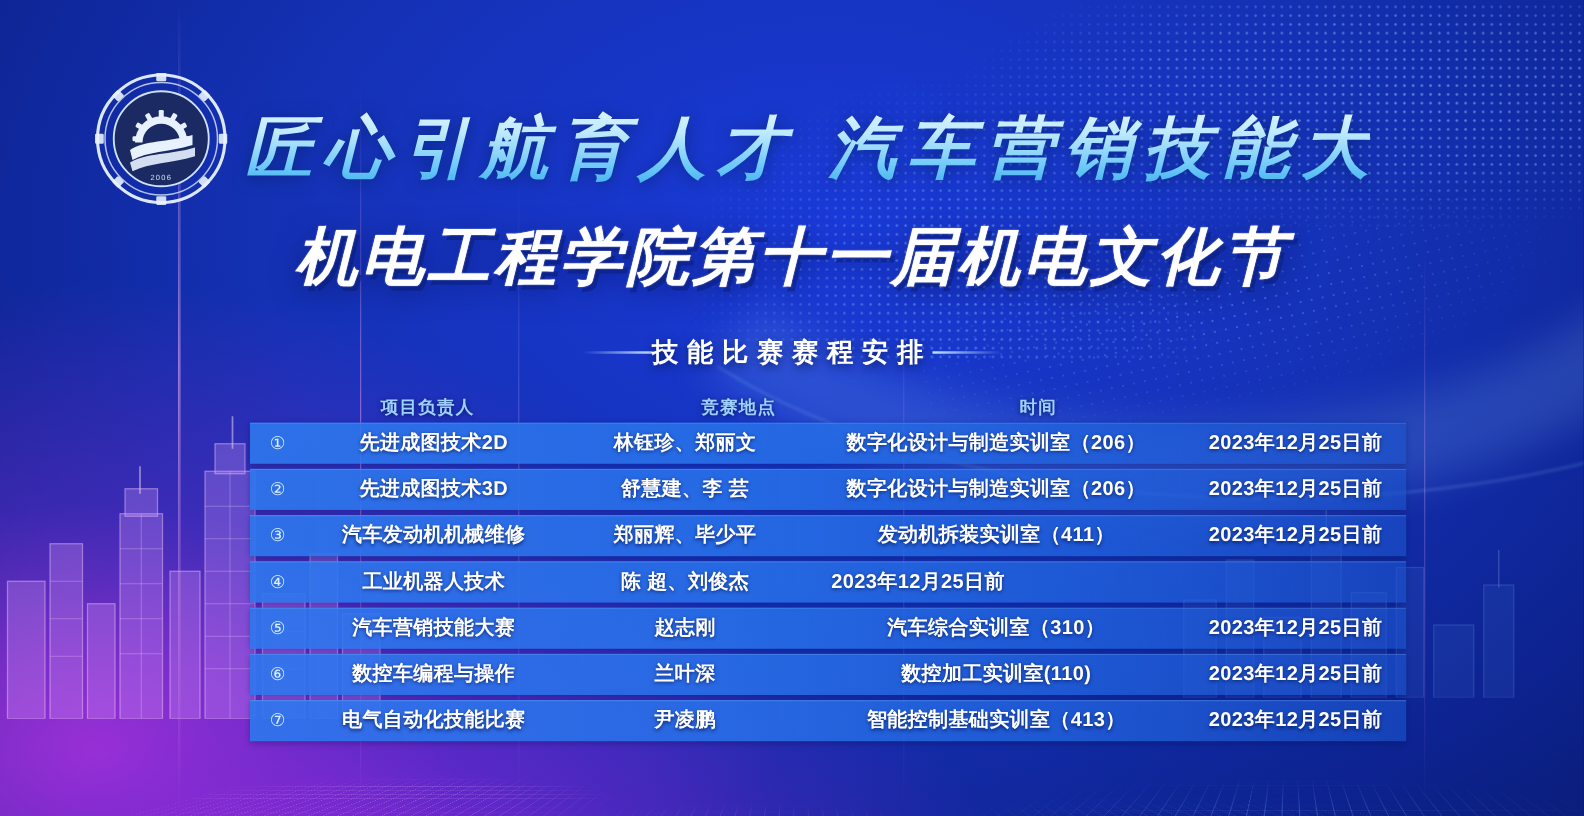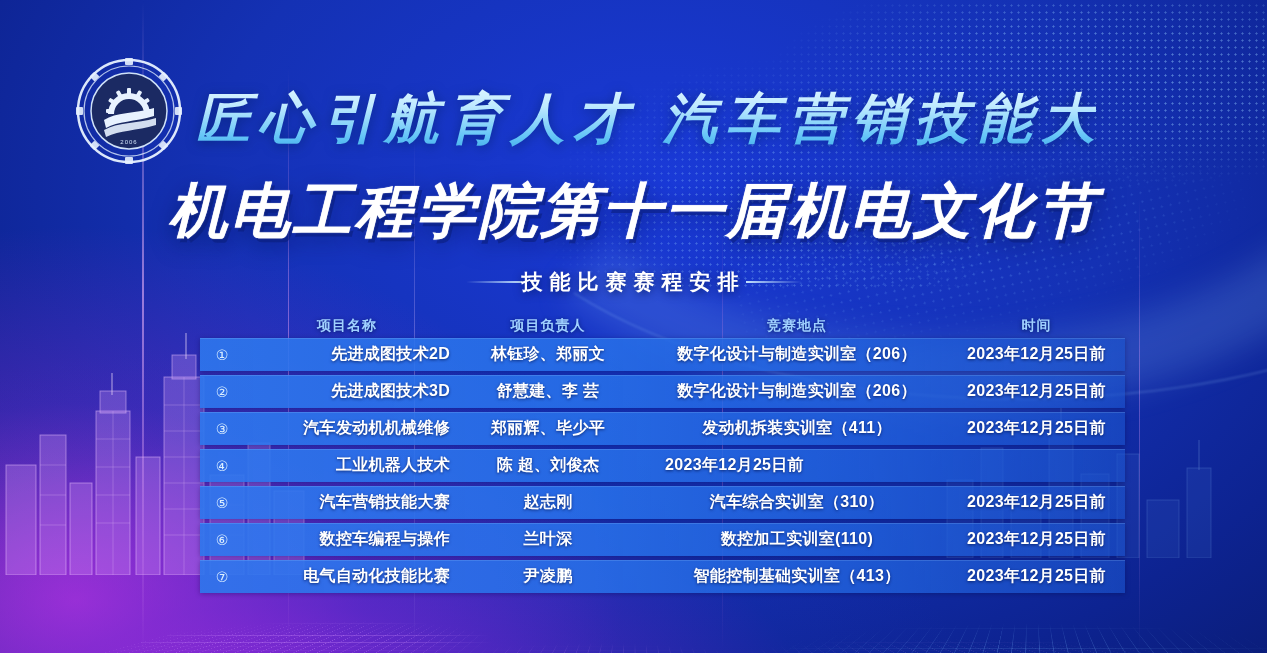--- a/index.html
+++ b/index.html
@@ -111,21 +111,21 @@
     -webkit-text-fill-color:transparent;
     filter:drop-shadow(0 2px 6px rgba(0,30,90,.55));
     white-space:nowrap;
   }
 
   .main-title{
     position:absolute;left:0;right:0;top:172px;
     text-align:center;
     font-family:"Liberation Sans","DejaVu Sans",sans-serif;
     font-weight:700;font-style:italic;
-    font-size:59px;letter-spacing:3px;
+    font-size:50px;letter-spacing:3px;
     color:#ffffff;
     text-shadow:
       0 0 1px #fff,
       3px 4px 0 rgba(10,30,120,.55),
       0 6px 22px rgba(0,20,90,.65);
     white-space:nowrap;
   }
 
   .subtitle-wrap{
     position:absolute;left:0;right:0;top:268px;
@@ -151,21 +151,21 @@
   .row{
     display:flex;align-items:center;height:33px;margin-bottom:4px;
     background:linear-gradient(90deg,
       rgba(46,118,236,0.92) 0%,
       rgba(40,112,232,0.88) 42%,
       rgba(33,98,220,0.80) 72%,
       rgba(28,84,205,0.62) 100%);
     box-shadow:inset 0 1px 0 rgba(150,200,255,.22), 0 1px 5px rgba(0,10,60,.35);
   }
   .c-num{width:44px;text-align:center;flex:none;}
-  .c-name{width:206px;flex:none;text-align:right;}
+  .c-name{width:206px;flex:none;text-align:center;}
   .c-lead{width:196px;flex:none;text-align:center;}
   .c-place{width:302px;flex:none;text-align:center;}
   .c-time{width:177px;flex:none;text-align:center;}
 
   .row .c-num{
     font-size:14px;color:#dcefff;font-weight:400;
   }
   .row .cell{
     font-size:16px;font-weight:700;color:#ffffff;
     white-space:nowrap;letter-spacing:.3px;
@@ -287,21 +287,20 @@
   <div class="subtitle-wrap">
     <span class="sub-line"></span>
     <span class="subtitle">技能比赛赛程安排</span>
     <span class="sub-line right"></span>
   </div>
 
   <div class="table">
 
     <div class="thead">
       <span class="c-num"></span>
-      <span class="c-name">项目名称</span>
       <span class="c-lead">项目负责人</span>
       <span class="c-place">竞赛地点</span>
       <span class="c-time">时间</span>
     </div>
 
     <div class="row">
       <span class="c-num">①</span>
       <span class="cell c-name">先进成图技术2D</span>
       <span class="cell c-lead">林钰珍、郑丽文</span>
       <span class="cell c-place">数字化设计与制造实训室（206）</span>

